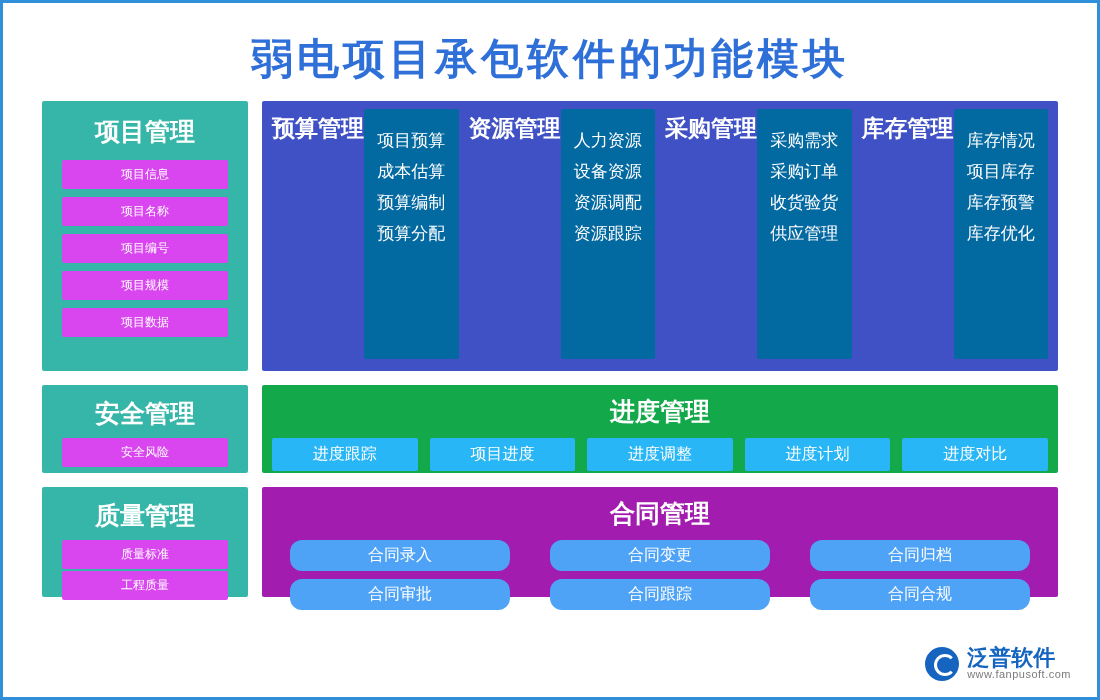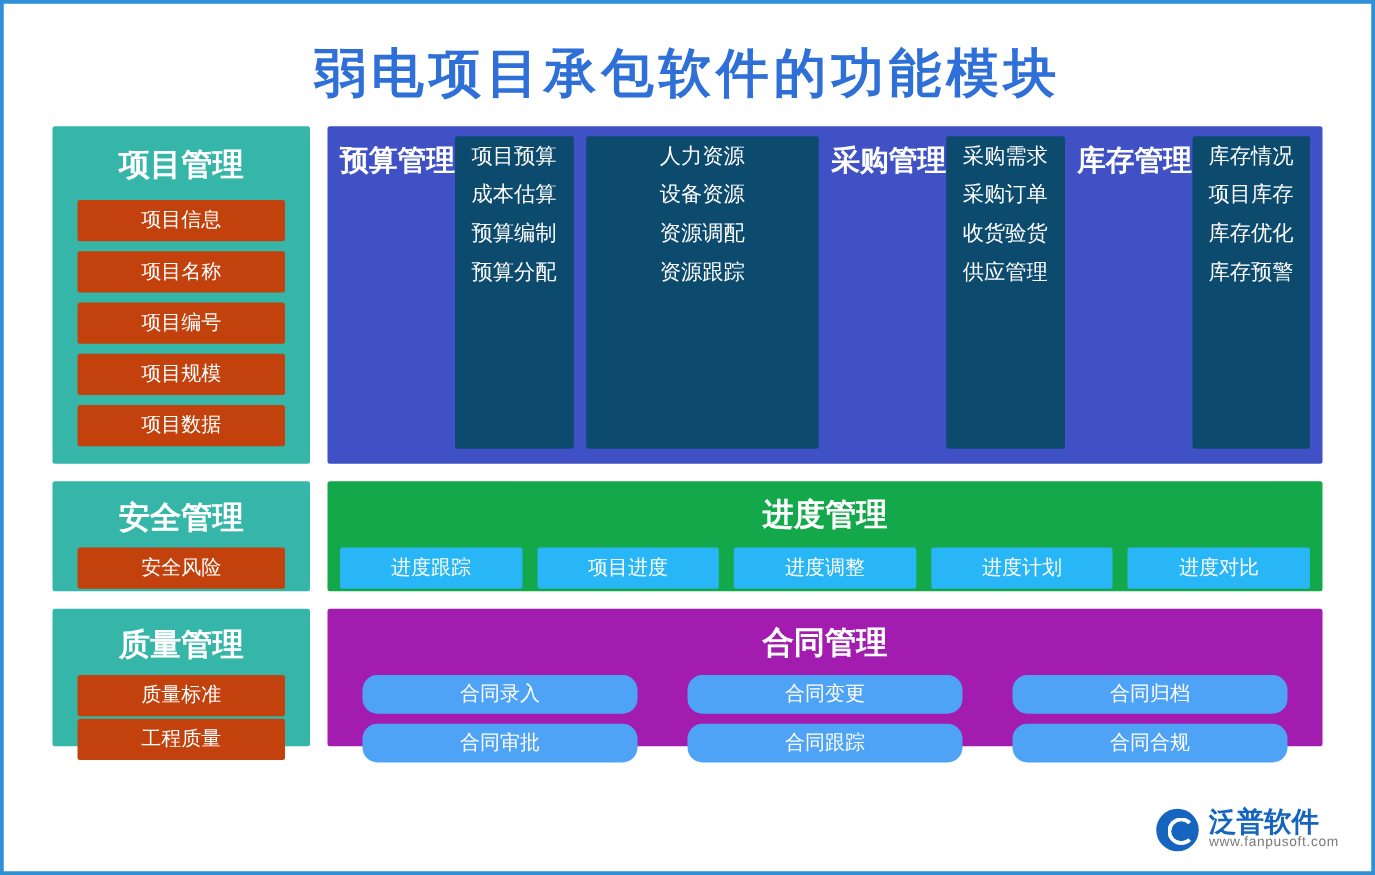--- a/index.html
+++ b/index.html
@@ -69,24 +69,24 @@
   }
   .proj-panel {
     padding: 10px 12px 14px 12px;
     height: 270px;
   }
   .proj-panel .panel-title {
     font-size: 25px;
     margin: 4px 0 12px 0;
   }
   .pill {
-    background: #c2410c;
-    color: #ffffff;
-    text-align: center;
-    font-size: 16px;
+    background: #d946ef;
+    color: #ffffff;
+    text-align: center;
+    font-size: 12px;
     padding: 6px 0;
     margin: 0 8px 8px 8px;
     border-radius: 2px;
   }
 
   
   .bigblue {
     background: #3f51c4;
     flex: 1;
     padding: 8px 10px 12px 10px;
@@ -101,23 +101,23 @@
   .sub-col {
     flex: 1;
     display: flex;
     flex-direction: row;
   }
   .sub-col .panel-title {
     font-size: 23px;
     margin: 4px 0 8px 0;
   }
   .sub-box {
-    background: #0c4a6e;
-    flex: 1;
-    padding: 0 6px 6px 6px;
+    background: #0369a1;
+    flex: 1;
+    padding: 16px 6px 6px 6px;
     box-sizing: border-box;
     border-radius: 2px;
   }
   .sub-item {
     color: #ffffff;
     text-align: center;
     font-size: 17px;
     line-height: 1.0;
     padding: 7px 0;
     font-family: "Liberation Serif", serif;
@@ -272,20 +272,21 @@
             <div class="panel-title">预算管理</div>
             <div class="sub-box">
               <div class="sub-item">项目预算</div>
               <div class="sub-item">成本估算</div>
               <div class="sub-item">预算编制</div>
               <div class="sub-item">预算分配</div>
             </div>
           </div>
 
           <div class="sub-col">
+            <div class="panel-title">资源管理</div>
             <div class="sub-box">
               <div class="sub-item">人力资源</div>
               <div class="sub-item">设备资源</div>
               <div class="sub-item">资源调配</div>
               <div class="sub-item">资源跟踪</div>
             </div>
           </div>
 
           <div class="sub-col">
             <div class="panel-title">采购管理</div>
@@ -295,22 +296,22 @@
               <div class="sub-item">收货验货</div>
               <div class="sub-item">供应管理</div>
             </div>
           </div>
 
           <div class="sub-col">
             <div class="panel-title">库存管理</div>
             <div class="sub-box">
               <div class="sub-item">库存情况</div>
               <div class="sub-item">项目库存</div>
+              <div class="sub-item">库存预警</div>
               <div class="sub-item">库存优化</div>
-              <div class="sub-item">库存预警</div>
             </div>
           </div>
 
         </div>
       </div>
     </div>
 
     <div class="row">
 
       <div class="panel teal safety-panel left-col">

